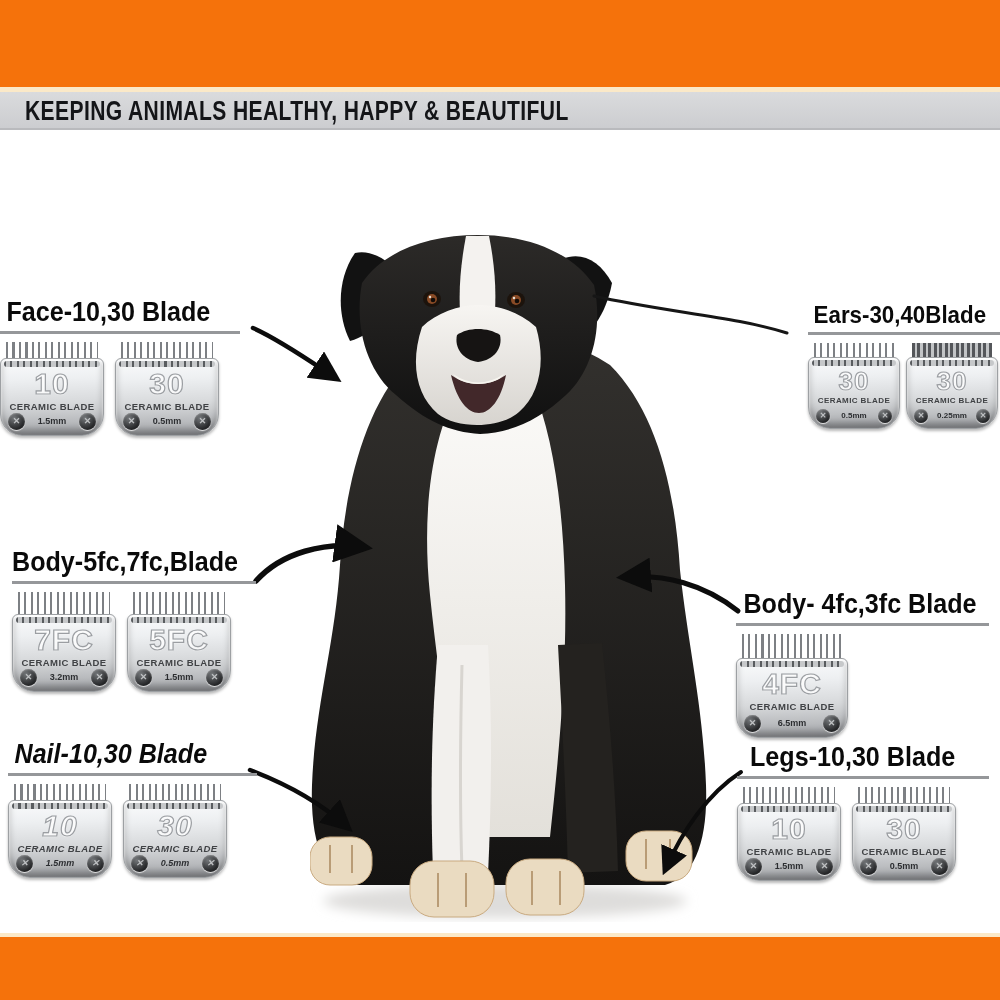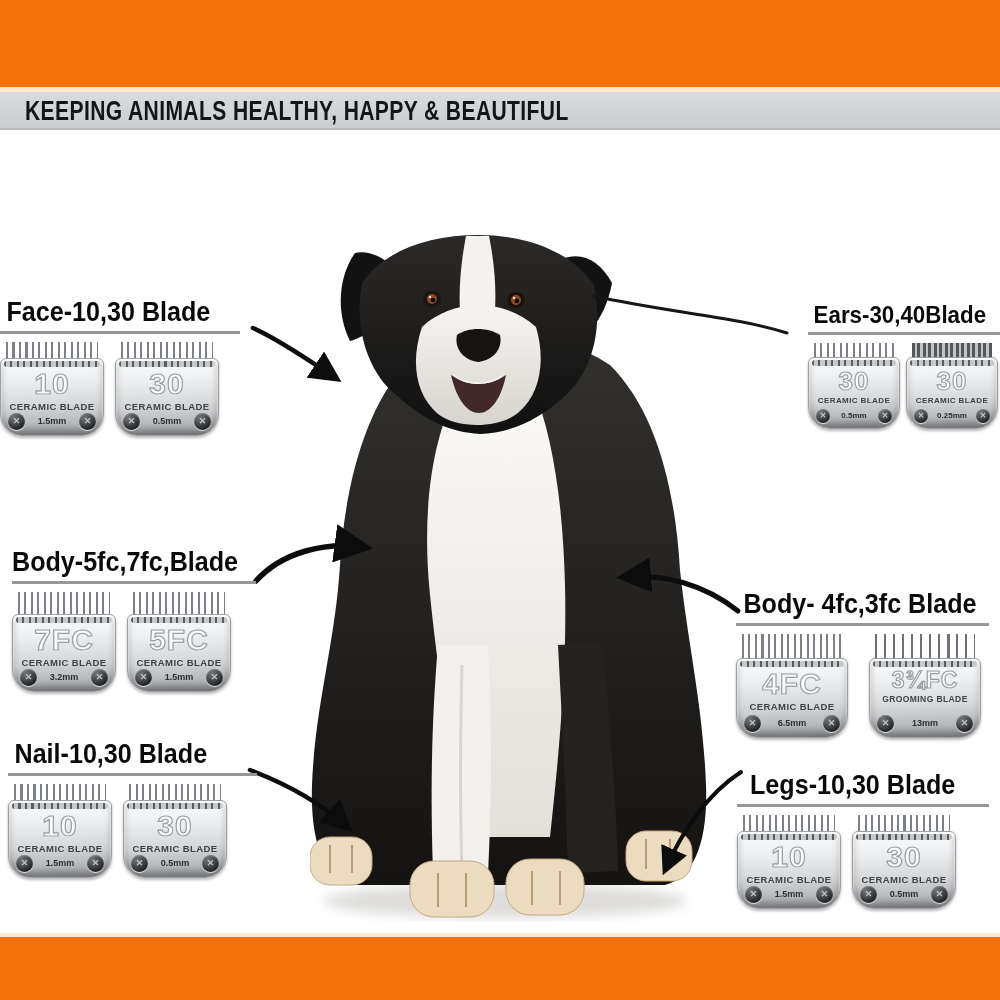--- a/index.html
+++ b/index.html
@@ -21,23 +21,23 @@
   .glabel{font-weight:700;color:#0a0a0a;white-space:nowrap;line-height:1;
           transform:scaleX(.93);transform-origin:left center;margin-bottom:5px;}
   .gline{height:3px;background:#95979a;width:100%;}
   .grow{display:flex;gap:11px;margin-top:8px;align-items:flex-end;}
 
   .grp-face{left:0;top:299px;width:240px;}   .grp-face .glabel{font-size:27px;padding-left:7px;}
   .grp-ears{left:808px;top:303px;width:198px;} .grp-ears .glabel{font-size:24px;padding-left:6px;}
   .grp-ears .grow{gap:6px;}
   .grp-bodyl{left:12px;top:549px;width:244px;}  .grp-bodyl .glabel{font-size:27px;}
   .grp-bodyr{left:736px;top:576px;width:253px;margin-top:15px;}.grp-bodyr .glabel{font-size:27px;padding-left:8px;}
-  .grp-bodyr .grow{gap:21px;}
-  .grp-nail{left:8px;top:741px;width:249px;}   .grp-nail .glabel{font-size:27px;padding-left:7px;}
-  .grp-legs{left:737px;top:772px;width:252px;} .grp-legs .glabel{font-size:27px;padding-left:14px;}
+  .grp-bodyr .grow{gap:11px;}
+  .grp-nail{left:8px;top:741px;width:249px;font-style:italic;}   .grp-nail .glabel{font-size:27px;padding-left:7px;}
+  .grp-legs{left:737px;top:744px;width:252px;} .grp-legs .glabel{font-size:27px;padding-left:14px;}
 
   
   .blade{position:relative;width:var(--bw,104px);height:var(--bh,94px);flex:0 0 auto;}
   .teeth{position:absolute;left:6px;right:6px;top:0;height:var(--th,17px);
          background:repeating-linear-gradient(90deg,#7d8084 0 2px,rgba(0,0,0,0) 2px 6.5px);}
   .plate{position:absolute;left:0;right:0;top:calc(var(--th,17px) - 1px);bottom:0;
          background:linear-gradient(178deg,#fbfcfd 0%,#edeff1 28%,#d7d9db 58%,#b6b8bb 84%,#95979b 100%);
          border:1px solid #9da0a3;border-radius:6px 6px 22px 22px;
          box-shadow:inset 0 2px 3px rgba(255,255,255,.95), inset 0 -5px 7px rgba(0,0,0,.28), 0 2px 3px rgba(0,0,0,.28);
          display:flex;flex-direction:column;align-items:center;}
@@ -273,32 +273,20 @@
         <div class="plate">
           <div class="num">4FC</div>
           <div class="btype">CERAMIC BLADE</div>
           <div class="brow">
             <span class="screw"></span>
             <span class="mm">6.5mm</span>
             <span class="screw"></span>
           </div>
         </div>
       </div>
-      <div class="blade blade--grooming">
-        <div class="teeth"></div>
-        <div class="plate">
-          <div class="num">3¾FC</div>
-          <div class="btype">GROOMING BLADE</div>
-          <div class="brow">
-            <span class="screw"></span>
-            <span class="mm">13mm</span>
-            <span class="screw"></span>
-          </div>
-        </div>
-      </div>
     </div>
   </div>
 
   <div class="group grp-nail">
     <div class="glabel">Nail-10,30 Blade</div>
     <div class="gline"></div>
     <div class="grow">
       <div class="blade">
         <div class="teeth"></div>
         <div class="plate">

